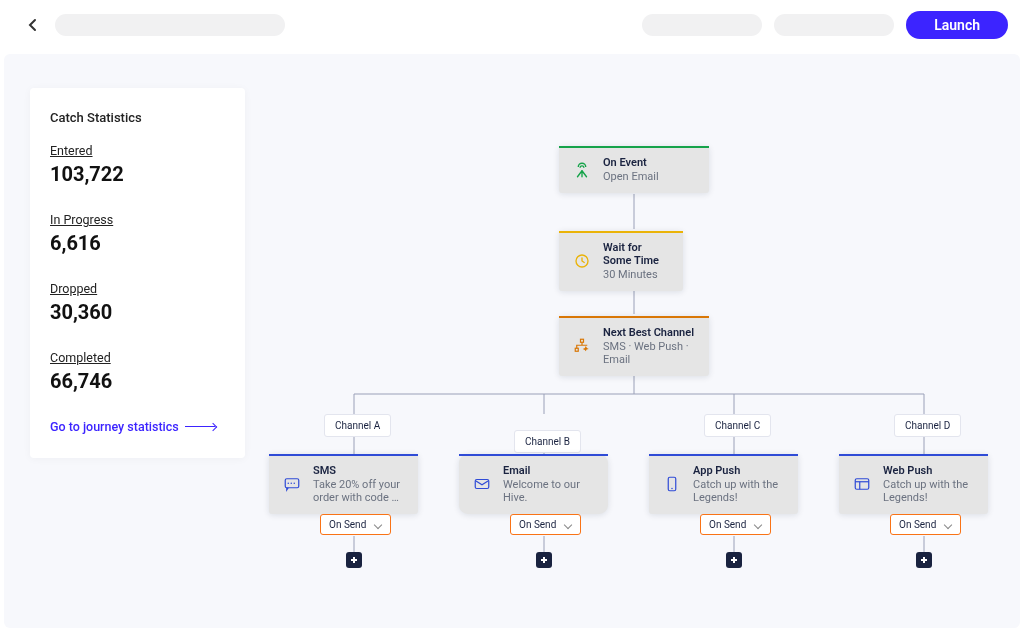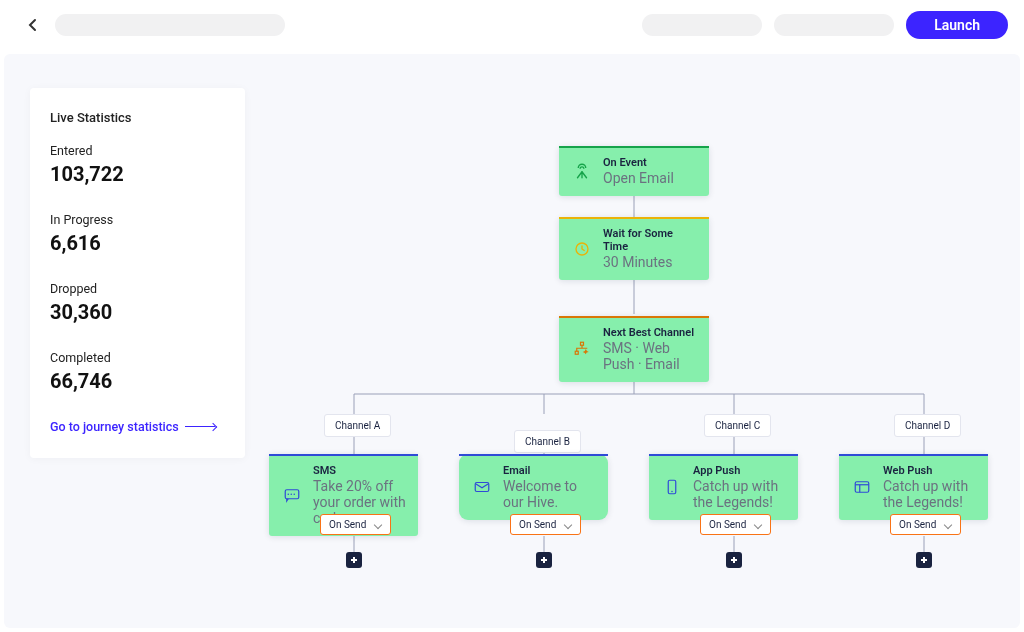--- a/index.html
+++ b/index.html
@@ -8,33 +8,33 @@
   .back-btn { width: 20px; height: 20px; display:flex; align-items:center; justify-content:center; cursor:pointer;}
   .pill { background:#f1f1f2; border-radius: 14px; height: 22px; }
   .pill-lg { width: 230px; }
   .pill-sm { width: 120px; }
   .launch-btn { background:#3c24ff; color:#fff; border:none; border-radius:16px; padding: 6px 28px; font-size:14px; font-weight:600; cursor:pointer; }
   .stage { position:absolute; top:50px; left:0; right:0; bottom:0; background:#f7f8fc; border-radius:6px; margin:4px; }
   
   .sidebar { position:absolute; left:26px; top:34px; width:215px; background:#fff; border-radius:4px; padding:22px 20px 24px 20px; box-shadow: 0 1px 8px rgba(20,20,40,0.04); }
   .side-title { font-size:13px; color:#222; font-weight:500; margin-bottom:18px;}
   .metric { margin-bottom:26px; }
-  .metric-label{ font-size:12.5px; color:#222; margin-bottom:4px; }
+  .metric-label{ font-size:12.5px; color:#222; margin-bottom:4px;text-decoration:underline; }
   .metric-value{ font-size:20px; font-weight:700; color:#111; }
   .go-link { color:#3c24ff; font-size:12.5px; font-weight:500; display:flex; align-items:center; gap:6px; cursor:pointer; }
   .go-link .arrow { width:30px; height:1px; background:#3c24ff; position:relative; }
   .go-link .arrow::after { content:""; position:absolute; right:-1px; top:-2px; width:5px; height:5px; border-top:1px solid #3c24ff; border-right:1px solid #3c24ff; transform:rotate(45deg);}
   
   .canvas { position:absolute; left:260px; top:0; right:0; bottom:0; }
-  .node { position:absolute; background:#86efac; border-radius:3px; box-shadow:0 1px 6px rgba(20,30,60,0.12); display:flex; align-items:center; padding:10px 12px; gap:10px; }
+  .node { position:absolute; background:#e5e5e5; border-radius:3px; box-shadow:0 1px 6px rgba(20,30,60,0.12); display:flex; align-items:center; padding:10px 12px; gap:10px; }
   .node .bar { position:absolute; left:0; right:0; top:0; height:2px; }
   .node-icon { width:22px; height:22px; display:flex; align-items:center; justify-content:center; flex-shrink:0; }
   .node-body { display:flex; flex-direction:column; }
   .node-title { font-size:11px; font-weight:600; color:#1a2340; }
-  .node-sub { font-size:14px; color:#6b7280; margin-top:1px; }
+  .node-sub { font-size:11px; color:#6b7280; margin-top:1px; }
   .branch-label { position:absolute; background:#fff; border:1px solid #e3e5ee; border-radius:3px; padding:5px 10px; font-size:10px; color:#1a2340; }
   .onsend-pill { position:absolute; background:#fff; border:1px solid #f97316; border-radius:3px; padding:4px 8px; font-size:10px; color:#1a2340; display:flex; align-items:center; gap:8px; cursor:pointer;}
   .chev { width:8px; height:8px; position:relative; }
   .chev::before{content:"";position:absolute;left:1px;top:1px;width:5px;height:5px;border-right:1.5px solid #888;border-bottom:1.5px solid #888;transform:rotate(45deg);}
   .plus-btn { position:absolute; width:16px; height:16px; background:#1a2340; border-radius:3px; display:flex; align-items:center; justify-content:center; cursor:pointer; }
   .plus-btn::before, .plus-btn::after { content:""; position:absolute; background:#fff; }
   .plus-btn::before { width:6px; height:1.5px; }
   .plus-btn::after  { width:1.5px; height:6px; }
   svg.wires { position:absolute; left:0; top:0; pointer-events:none; }
   
@@ -53,21 +53,21 @@
   <div class="pill pill-lg"></div>
   <div style="flex:1"></div>
   <div class="pill pill-sm"></div>
   <div class="pill pill-sm"></div>
   <button class="launch-btn">Launch</button>
 </div>
 
 <div class="stage">
 
   <div class="sidebar">
-    <div class="side-title">Live Statistics</div>
+    <div class="side-title">Catch Statistics</div>
     <div class="metric">
       <div class="metric-label">Entered</div>
       <div class="metric-value">103,722</div>
     </div>
     <div class="metric">
       <div class="metric-label">In Progress</div>
       <div class="metric-value">6,616</div>
     </div>
     <div class="metric">
       <div class="metric-label">Dropped</div>
@@ -124,21 +124,21 @@
             <path d="M7 8a5 5 0 0 1 10 0" stroke="#16a34a" stroke-width="1.8" fill="none"></path>
             <path d="M9.5 9a2.5 2.5 0 0 1 5 0" stroke="#16a34a" stroke-width="1.8" fill="none"></path>
           </svg>
       </div>
       <div class="node-body">
         <div class="node-title">On Event</div>
         <div class="node-sub">Open Email</div>
       </div>
     </div>
 
-    <div class="node" style="left:295px; top:163px; width:150px;">
+    <div class="node" style="left:295px; top:177px; width:124px;">
       <div class="bar" style="background: rgb(234, 179, 8);"></div>
       <div class="node-icon">
         <svg width="18" height="18" viewBox="0 0 24 24">
             <circle cx="12" cy="12" r="8" stroke="#eab308" stroke-width="1.8" fill="none"></circle>
             <path d="M12 8v4l3 2" stroke="#eab308" stroke-width="1.8" fill="none" stroke-linecap="round"></path>
           </svg>
       </div>
       <div class="node-body">
         <div class="node-title">Wait for Some Time</div>
         <div class="node-sub">30 Minutes</div>

